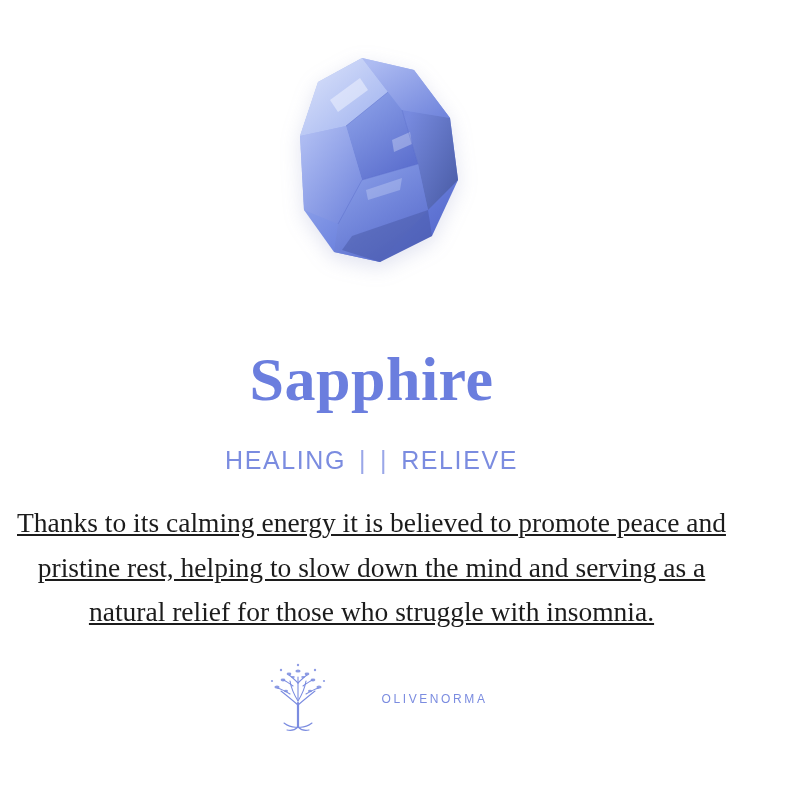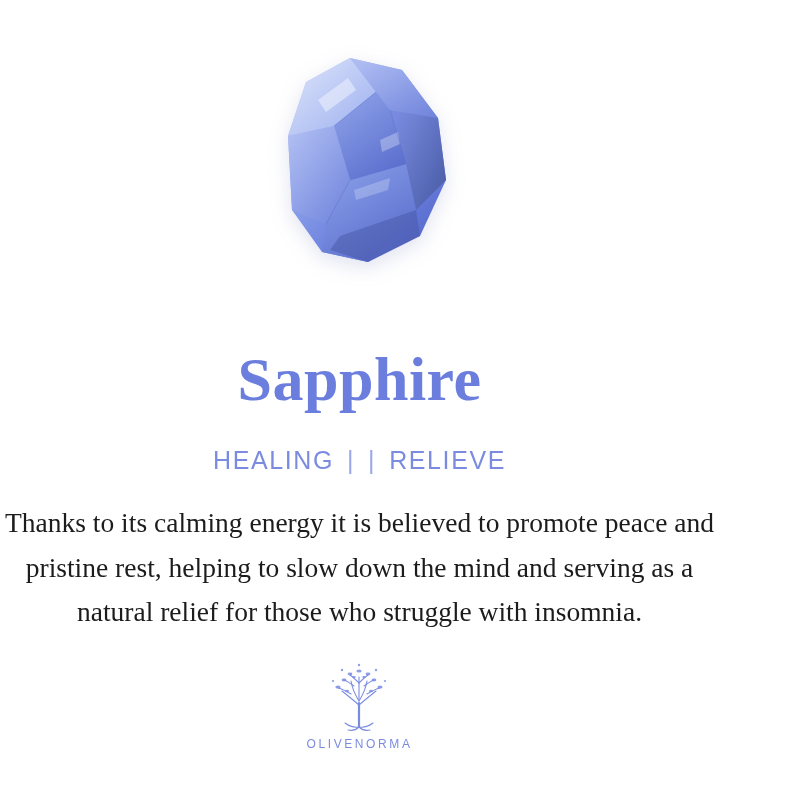--- a/index.html
+++ b/index.html
@@ -14,20 +14,21 @@
     overflow: hidden;
   }
   .card {
     position: relative;
     width: 719px;
     height: 800px;
     background: #ffffff;
     display: flex;
     flex-direction: column;
     align-items: center;
+    padding-left: 12px;
   }
 
   
   .gem-wrap {
     width: 800px;
     height: 320px;
     position: relative;
     display: flex;
     align-items: center;
     justify-content: center;
@@ -71,28 +72,30 @@
 
   
   .description {
     margin-top: 26px;
     width: 740px;
     text-align: center;
     font-family: "Liberation Serif", serif;
     font-size: 27.5px;
     line-height: 1.62;
     color: #1c1c1c;
+    text-decoration: underline;
   }
 
   
   .logo {
     margin-top: 26px;
     display: flex;
-    flex-direction: column;
+    flex-direction: row;
     align-items: center;
+    gap: 40px;
   }
   .logo-mark { width: 86px; height: 74px; }
   .logo-text {
     margin-top: 2px;
     font-family: "Liberation Sans", sans-serif;
     font-size: 12px;
     letter-spacing: 2.6px;
     color: #7b8ce0;
   }
 </style>

